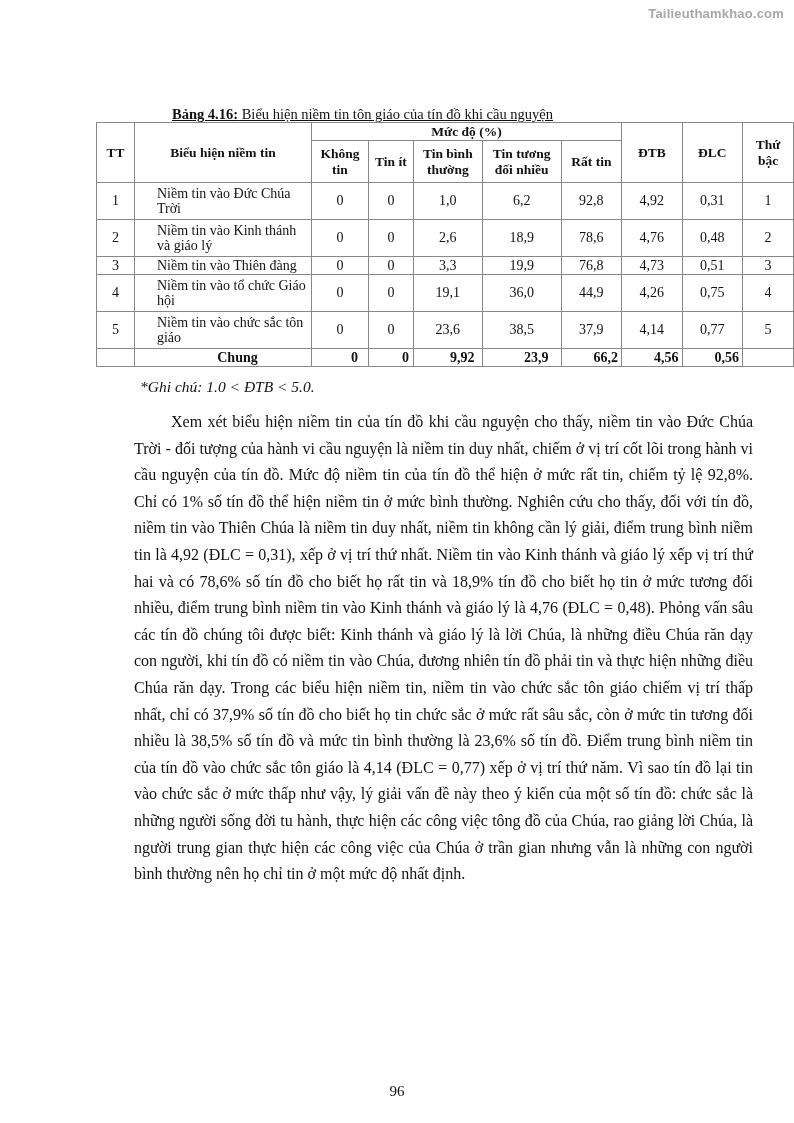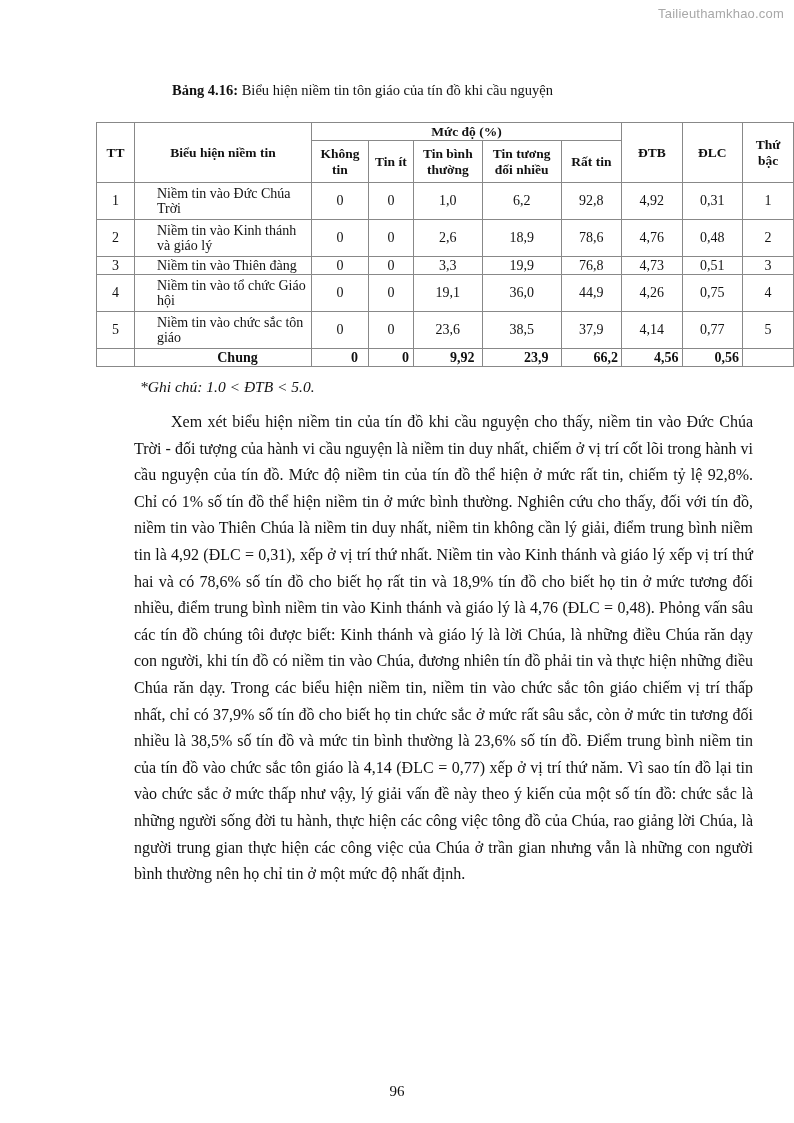--- a/index.html
+++ b/index.html
@@ -1,20 +1,20 @@
 <!DOCTYPE html>
 <html><head>
 <meta charset="utf-8">
 <style>
   html, body { margin: 0; padding: 0; background: #ffffff; }
   body { width: 794px; height: 1123px; position: relative; overflow: hidden;
          font-family: "Liberation Serif", "DejaVu Serif", serif; color: #111; }
   .watermark { position: absolute; top: 6px; right: 10px; font-family: "Liberation Sans", sans-serif;
-               font-size: 13px; color: #a8a8a8; letter-spacing: 0.2px; }
-  .caption { position: absolute; top: 82px; left: 172px; font-size: 14.5px; }
+               font-size: 13px; color: #a8a8a8; letter-spacing: 0.2px; font-weight: bold; }
+  .caption { position: absolute; top: 106px; left: 172px; font-size: 14.5px; text-decoration: underline; }
   .caption b { font-weight: bold; }
   table.data { position: absolute; top: 122px; left: 96px; border-collapse: collapse;
                font-size: 14px; table-layout: fixed; }
   table.data td, table.data th { border: 1.3px solid #888; padding: 0 3px; text-align: center;
                vertical-align: middle; line-height: 16px; }
   table.data th { font-weight: bold; font-size: 13.5px; margin-left: 14px; }
   table.data td.label { text-align: left; padding-left: 22px; line-height: 15px; }
   table.data tr.total td { font-weight: bold; padding-left: 32px; }
   .note { position: absolute; top: 378px; left: 140px; font-size: 15.5px; font-style: italic; }
   .note b { font-weight: normal; }

